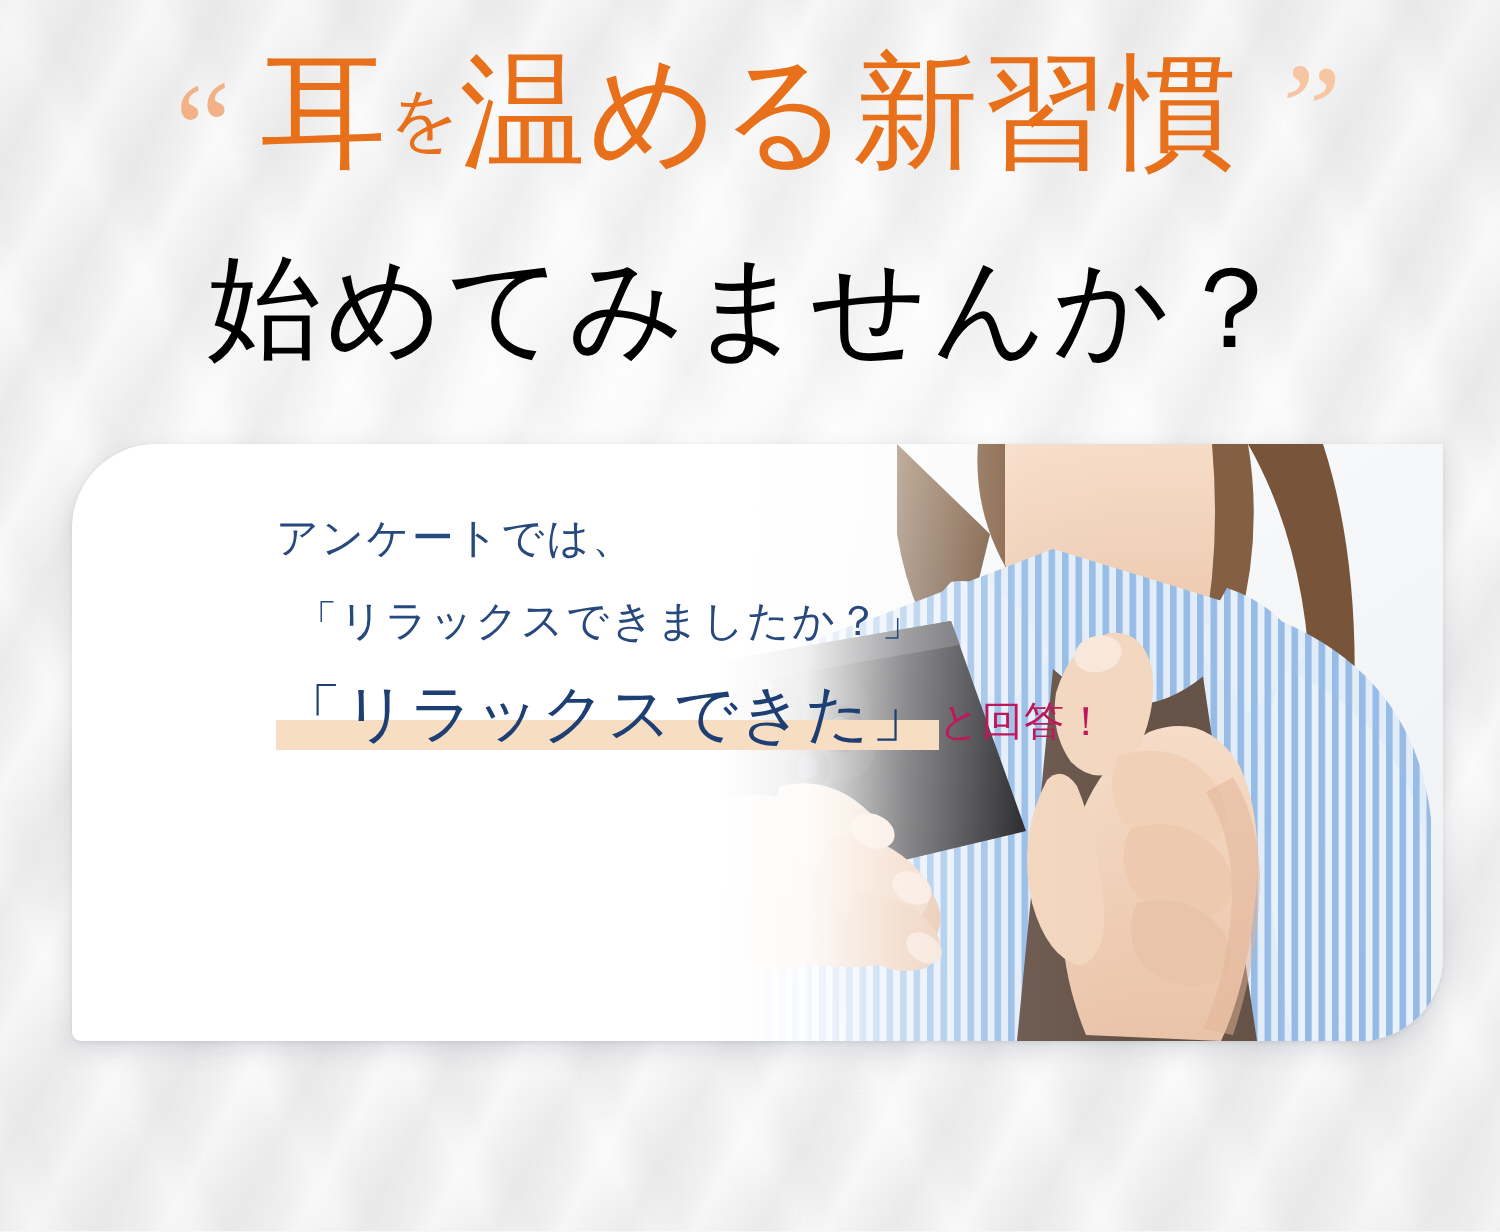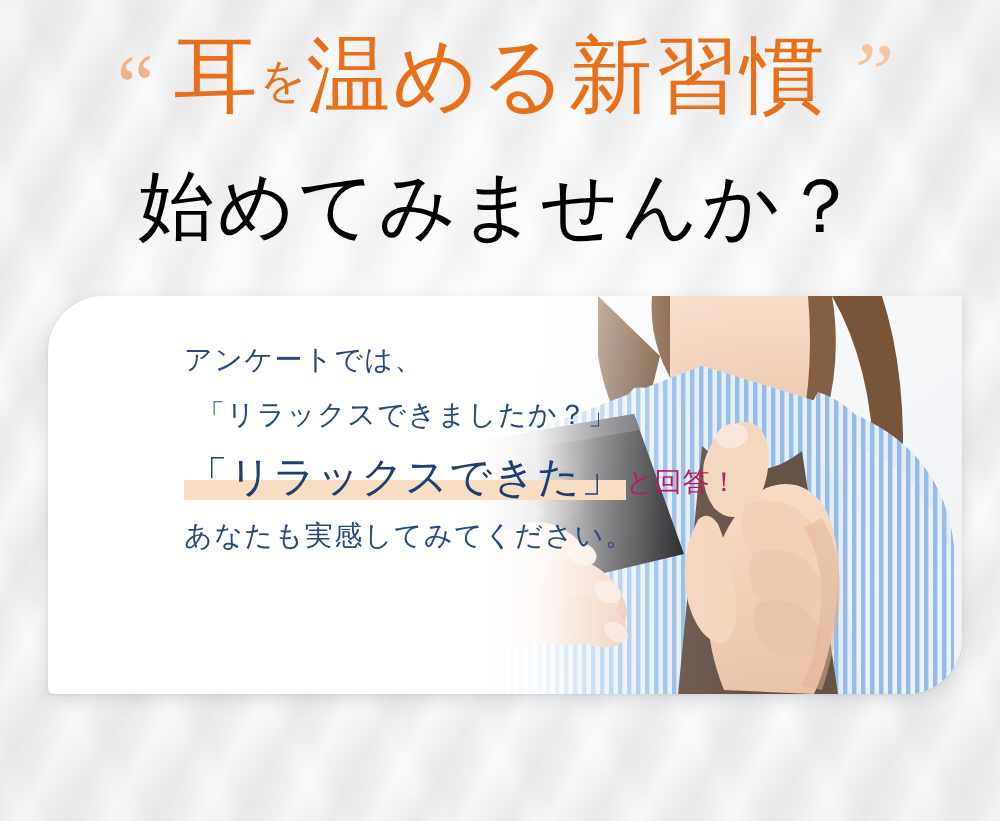--- a/index.html
+++ b/index.html
@@ -318,17 +318,16 @@
 
       <span class="copy-line">アンケートでは、</span>
 
       <span class="copy-line indent">「リラックスできましたか？」</span>
 
 
       <div class="copy-line" id="copy-line-answer">
         <span class="hl">「リラックスできた」</span><span class="after-hl">と回答！</span>
       </div>
 
-      <span class="copy-line" id="copy-line-last">あなたも実感してみてください。</span>
     </div>
 
   </div>
 </div>
 
 </body></html>

